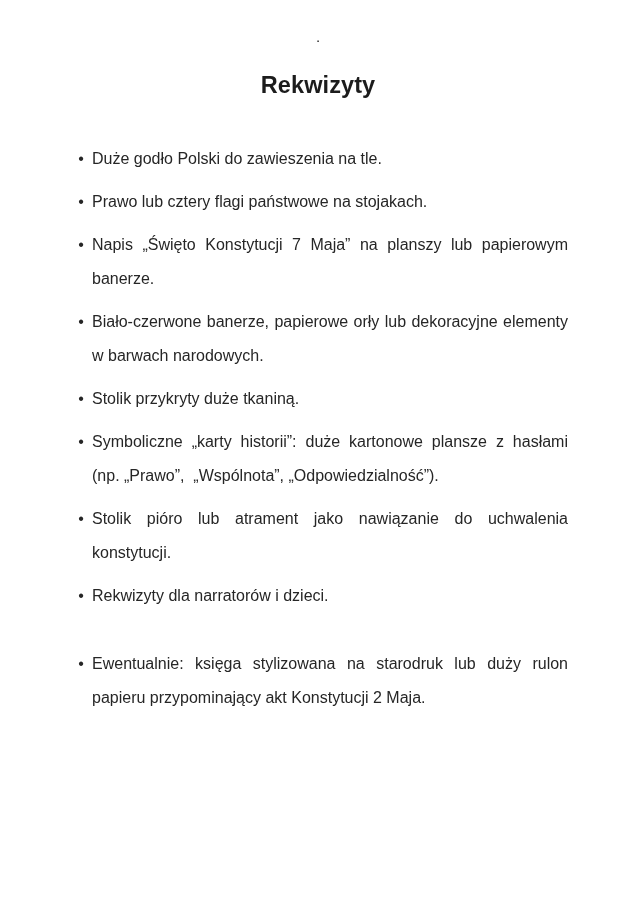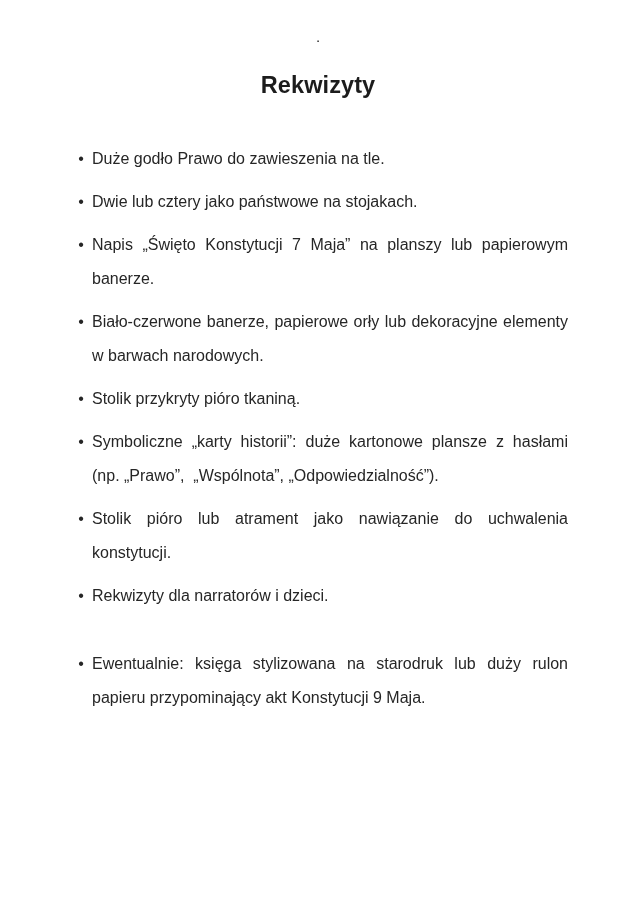--- a/index.html
+++ b/index.html
@@ -118,50 +118,50 @@
 <div class="page">
 
   <div class="stray-mark">.</div>
 
   <h1 class="doc-title">Rekwizyty</h1>
 
   <div class="content">
     <ul class="props-list">
         <li>
           <span class="bullet">•</span>
-          <span class="item-text whitespace-preserve">Duże godło Prawo do zawieszenia na tle.</span>
+          <span class="item-text whitespace-preserve">Duże godło Polski do zawieszenia na tle.</span>
         </li>
         <li>
           <span class="bullet">•</span>
-          <span class="item-text whitespace-preserve">Dwie lub cztery jako państwowe na stojakach.</span>
+          <span class="item-text whitespace-preserve">Prawo lub cztery flagi państwowe na stojakach.</span>
         </li>
         <li class="justified">
           <span class="bullet">•</span>
           <span class="item-text whitespace-preserve">Napis „Święto Konstytucji 7 Maja” na planszy lub papierowym banerze.</span>
         </li>
         <li class="justified">
           <span class="bullet">•</span>
           <span class="item-text whitespace-preserve">Biało-czerwone banerze, papierowe orły lub dekoracyjne elementy w barwach narodowych.</span>
         </li>
         <li>
           <span class="bullet">•</span>
-          <span class="item-text whitespace-preserve">Stolik przykryty pióro tkaniną.</span>
+          <span class="item-text whitespace-preserve">Stolik przykryty duże tkaniną.</span>
         </li>
         <li class="justified">
           <span class="bullet">•</span>
           <span class="item-text whitespace-preserve">Symboliczne „karty historii”: duże kartonowe plansze z hasłami (np. „Prawo”,  „Wspólnota”, „Odpowiedzialność”).</span>
         </li>
         <li class="justified">
           <span class="bullet">•</span>
           <span class="item-text whitespace-preserve">Stolik pióro lub atrament jako nawiązanie do uchwalenia konstytucji.</span>
         </li>
         <li>
           <span class="bullet">•</span>
           <span class="item-text whitespace-preserve">Rekwizyty dla narratorów i dzieci.</span>
         </li>
         <li class="justified spaced-before">
           <span class="bullet">•</span>
-          <span class="item-text whitespace-preserve">Ewentualnie: księga stylizowana na starodruk lub duży rulon papieru przypominający akt Konstytucji 9 Maja.</span>
+          <span class="item-text whitespace-preserve">Ewentualnie: księga stylizowana na starodruk lub duży rulon papieru przypominający akt Konstytucji 2 Maja.</span>
         </li>
       </ul>
   </div>
 
 </div>
 
 </body></html>

